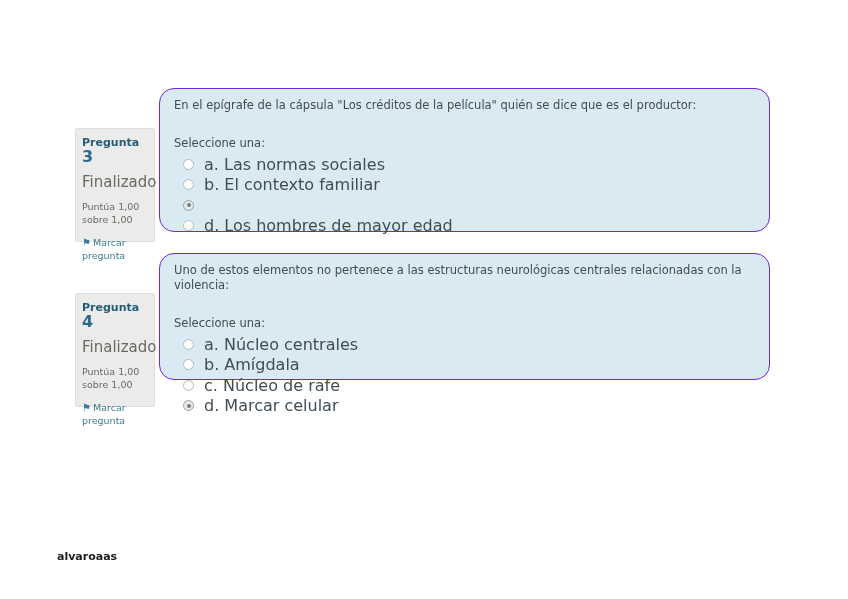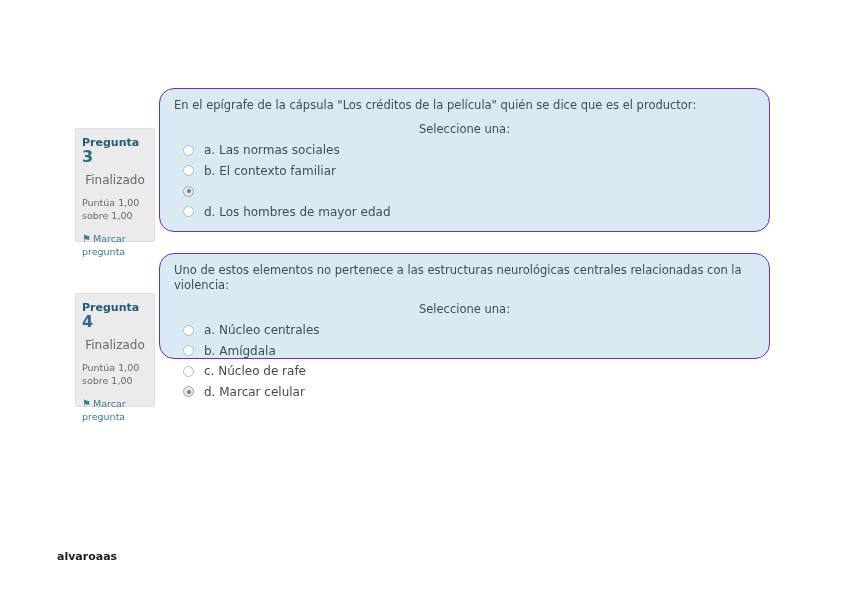--- a/index.html
+++ b/index.html
@@ -20,58 +20,58 @@
     position: absolute; left: 0; top: 0;
     width: 80px; height: 114px;
     background: #ebebeb;
     border: 1px solid #dedede;
     border-radius: 2px;
     padding: 7px 6px;
     margin-top: 40px;
   }
   .info-header { color: #255c77; font-size: 11px; font-weight: bold; line-height: 14px; }
   .info-header .qnum { font-size: 16px; font-weight: bold; color: #2b6b8a; }
-  .info-state { color: #6a6a62; font-size: 12px; margin-top: 7px; text-align: center; }
+  .info-state { color: #6a6a62; font-size: 15px; margin-top: 7px; text-align: center; }
   .info-grade { color: #6a6a62; font-size: 9.5px; margin-top: 9px; line-height: 13px; }
   .flag-link { color: #3e7d91; font-size: 9.5px; margin-top: 10px; line-height: 13px; cursor: pointer; }
   .flag-glyph { font-size: 10px; color: #3e7d91; margin-right: 2px; }
 
   .content-panel {
     position: absolute; left: 84px; top: 0;
     width: 611px;
     background: #d9eaf3;
     border: 1px solid #6d28d9;
     border-radius: 15px;
     padding: 9px 14px 0 14px;
   }
   .cp-3 { height: 144px; }
-  .cp-4 { height: 106px; }
+  .cp-4 { height: 127px; }
 
   .qtext { color: #3f4d56; font-size: 11.5px; line-height: 15px; }
-  .prompt { color: #3f4d56; font-size: 11.5px; margin-top: 9px; text-align: center; }
+  .prompt { color: #3f4d56; font-size: 11.5px; margin-top: 23px; }
   .options { margin-top: 4px; }
   .option-row { display: flex; align-items: center; height: 20.5px; }
   .radio {
     width: 11px; height: 11px;
     border: 1px solid #aebdc4;
     border-radius: 50%;
     background: #fdfdfd;
     margin: 0 10px 0 9px;
     position: relative;
     flex: 0 0 auto;
   }
   .radio.checked { border-color: #93a3aa; background: #e9e9e9; }
   .radio.checked::after {
     content: "";
     position: absolute; left: 2.5px; top: 2.5px;
     width: 4px; height: 4px;
     border-radius: 50%;
     background: #7a7a7a;
   }
-  .option-label { color: #3f4d56; font-size: 12px; }
+  .option-label { color: #3f4d56; font-size: 16px; }
 
   .footer-user {
     position: absolute; left: 57px; top: 550px;
     color: #1d1d1d; font-size: 11px; font-weight: bold;
   }
 </style>
 </head>
 <body>
 
 <div class="page">

